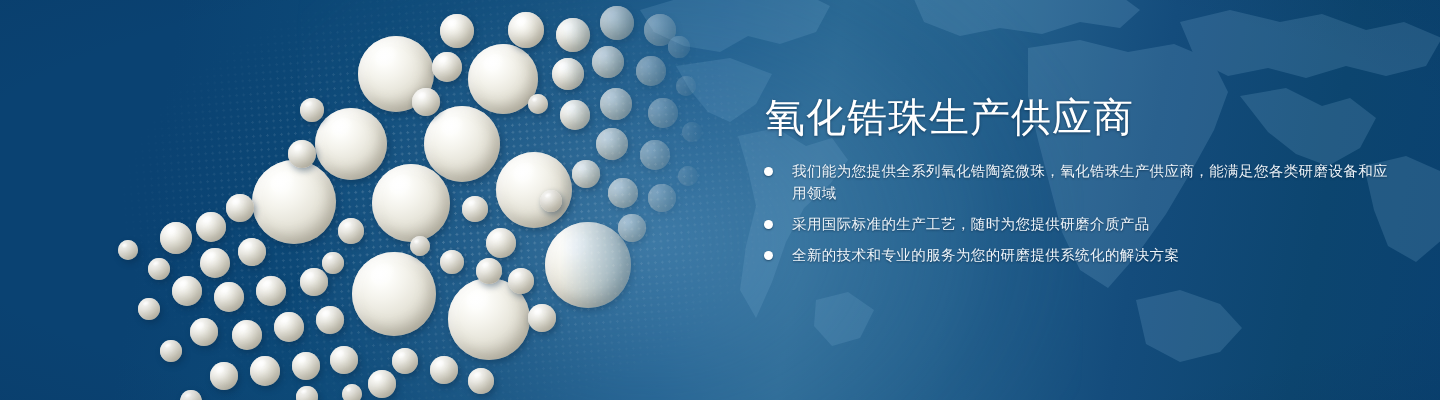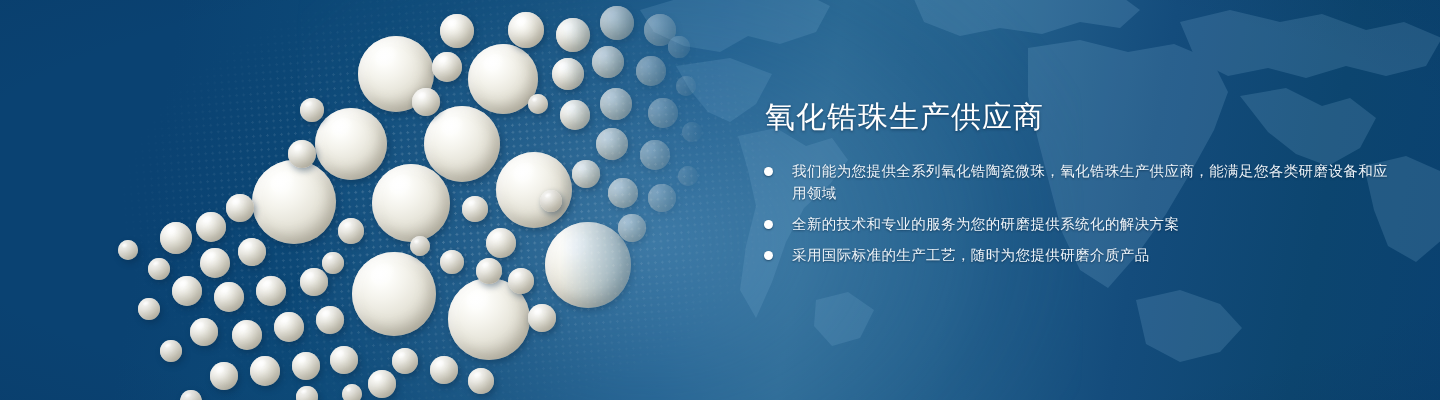--- a/index.html
+++ b/index.html
@@ -117,21 +117,21 @@
 
   
   .copy {
     position: absolute;
     left: 762px;
     top: 100px;
     width: 640px;
   }
   .headline {
     color: #ffffff;
-    font-size: 30px;
+    font-size: 40px;
     line-height: 34px;
     font-weight: 400;
     letter-spacing: 1px;
     margin: 0 0 26px 3px;
     text-shadow: 0 1px 3px rgba(3,28,52,0.55);
     white-space: nowrap;
   }
   .bullets {
     list-style: none;
     margin: 0;
@@ -271,22 +271,22 @@
 
   <div class="copy">
     <h1 class="headline">氧化锆珠生产供应商</h1>
     <ul class="bullets">
       <li class="bullet">
         <span class="dot"></span>
         <span class="bullet-text">我们能为您提供全系列氧化锆陶瓷微珠，氧化锆珠生产供应商，能满足您各类研磨设备和应用领域</span>
       </li>
       <li class="bullet">
         <span class="dot"></span>
-        <span class="bullet-text">全新的技术和专业的服务为您的研磨提供系统化的解决方案</span>
+        <span class="bullet-text">采用国际标准的生产工艺，随时为您提供研磨介质产品</span>
       </li>
       <li class="bullet">
         <span class="dot"></span>
-        <span class="bullet-text">采用国际标准的生产工艺，随时为您提供研磨介质产品</span>
+        <span class="bullet-text">全新的技术和专业的服务为您的研磨提供系统化的解决方案</span>
       </li>
     </ul>
   </div>
 
 </div>
 
 </body></html>

